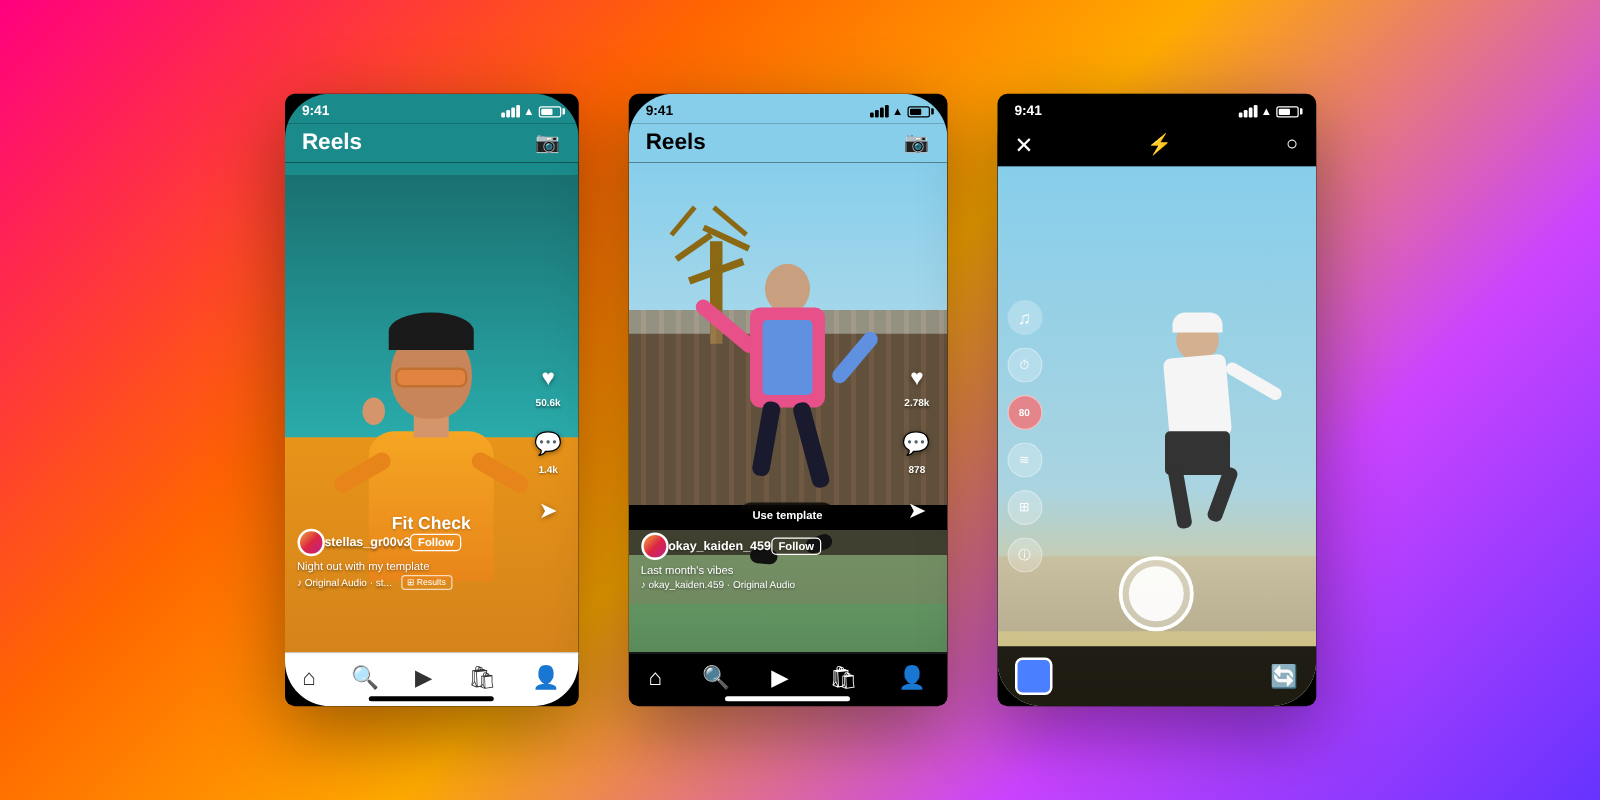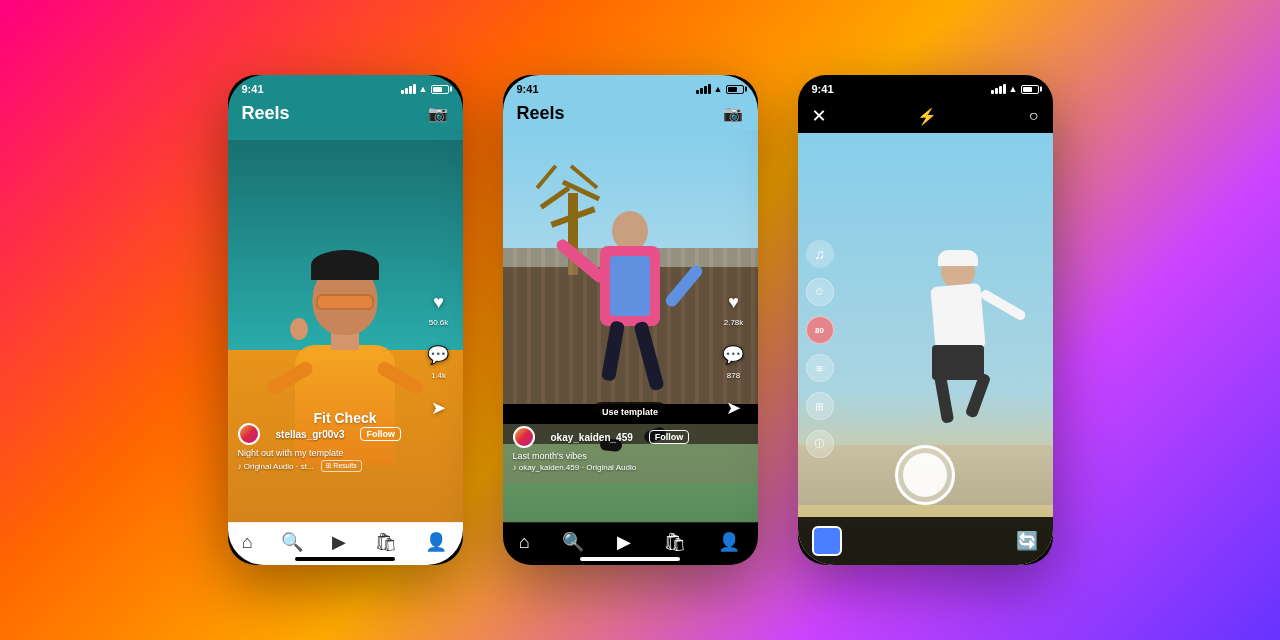--- a/index.html
+++ b/index.html
@@ -10,21 +10,21 @@
       font-family: -apple-system, BlinkMacSystemFont, 'Segoe UI', sans-serif;
       background: linear-gradient(135deg, #ff0080 0%, #ff6600 30%, #ffaa00 50%, #cc44ff 75%, #6633ff 100%);
       display: flex;
       align-items: center;
       justify-content: center;
       gap: 40px;
     }
 
     
     .phone {
-      border-radius: 28px;
+      border-radius: 8px;
       overflow: hidden;
       position: relative;
       box-shadow: 0 20px 60px rgba(0,0,0,0.4);
     }
     .phone-1 { width: 235px; height: 490px; background: #000; }
     .phone-2 { width: 255px; height: 490px; background: #000; }
     .phone-3 { width: 255px; height: 490px; background: #000; }
 
     .phone-inner {
       position: absolute;
@@ -132,35 +132,35 @@
       align-items: center;
       gap: 2px;
     }
     .side-icon .icon-circle {
       width: 28px; height: 28px;
       display: flex; align-items: center; justify-content: center;
       font-size: 18px; color: #fff;
       filter: drop-shadow(0 1px 2px rgba(0,0,0,0.4));
     }
     .side-icon .icon-count {
-      font-size: 8px; color: #fff; font-weight: 400;
+      font-size: 8px; color: #fff; font-weight: 700;
       text-shadow: 0 1px 2px rgba(0,0,0,0.5);
     }
 
     
     .user-info {
       position: absolute;
       bottom: 50px;
       left: 10px;
       right: 50px;
     }
     .user-row {
       display: flex;
       align-items: center;
-      gap: 16px;
+      gap: 0;
       margin-bottom: 3px;
     }
     .user-avatar {
       width: 22px; height: 22px;
       border-radius: 50%;
       background: linear-gradient(135deg, #f09433, #e6683c, #dc2743, #cc2366, #bc1888);
       border: 2px solid #fff;
     }
     .username { font-size: 10px; color: #fff; font-weight: 600; text-shadow: 0 1px 2px rgba(0,0,0,0.5); }
     .follow-btn {

